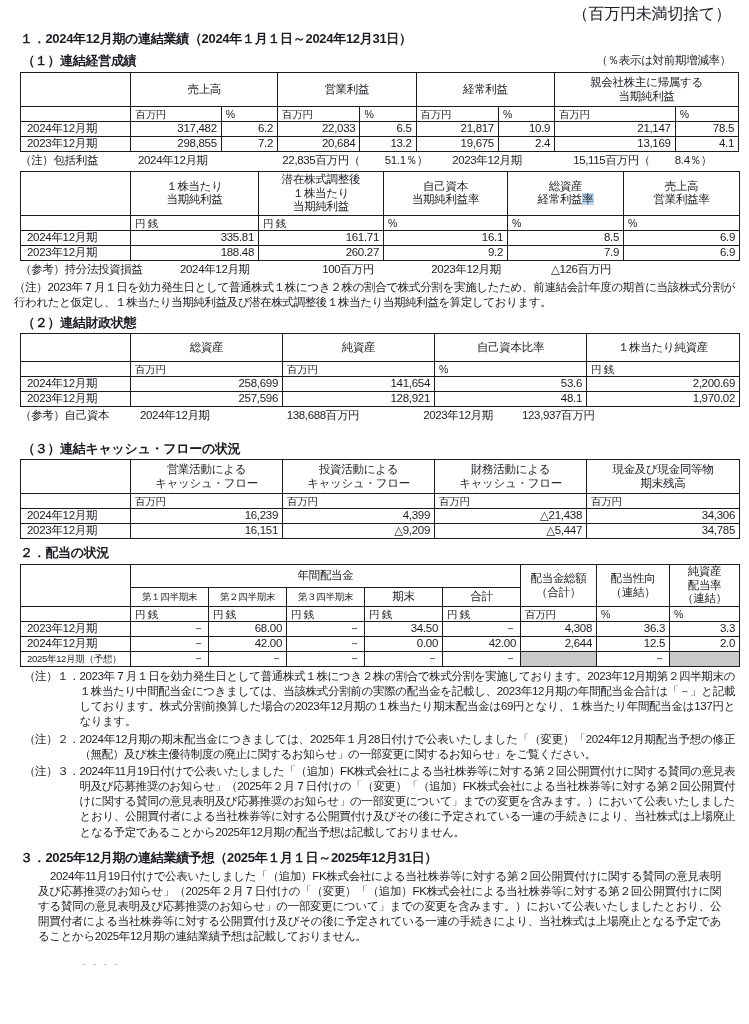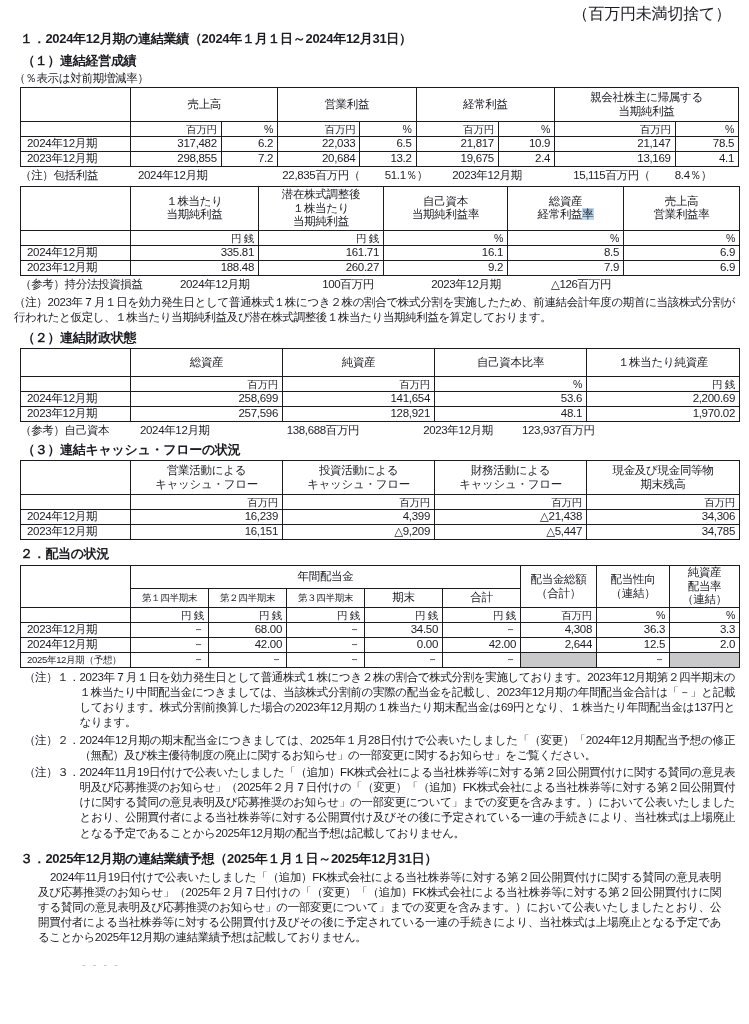--- a/index.html
+++ b/index.html
@@ -12,42 +12,42 @@
     color: #1b1b22;
     font-size: 12px;
     -webkit-font-smoothing: none;
   }
   .page { position: relative; width: 749px; height: 1024px; padding: 4px 14px 0 14px; }
 
   .topnote { text-align: right; font-size: 16px; letter-spacing: -0.2px; padding-right: 4px; margin-bottom: 5px; }
 
   .h1 { font-size: 13px; font-weight: 700; letter-spacing: -0.3px; margin: 1px 0 2px 6px; }
   .h2 { font-size: 13px; font-weight: 700; letter-spacing: -0.3px; margin: 2px 0 1px 8px; }
-  .h2row { display: flex; align-items: flex-start; justify-content: space-between; margin: 2px 0 1px 0; flex-direction: column; }
+  .h2row { display: flex; align-items: center; justify-content: space-between; margin: 2px 0 1px 0; }
   .h2row .h2 { margin-left: 8px; }
   .rightnote { font-size: 11.5px; letter-spacing: -0.3px; padding-right: 4px; }
 
   table.fin {
     border-collapse: collapse;
     width: 719px;
     margin: 0 0 0 6px;
     table-layout: fixed;
     font-size: 11.5px;
   }
   table.fin td, table.fin th {
     border: 1px solid #1b1b22;
     padding: 0 4px;
     font-weight: 400;
     vertical-align: middle;
     line-height: 1.18;
     letter-spacing: -0.3px;
   }
   table.fin th { text-align: center; font-weight: 400; }
   .num { text-align: right; font-variant-numeric: tabular-nums; letter-spacing: 0px; }
-  .unit { text-align: right; font-size: 10.5px; letter-spacing: -0.5px; }
+  .unit { font-size: 10.5px; letter-spacing: -0.5px; }
   .per { text-align: left; padding-left: 6px !important; white-space: nowrap; }
   .rowh { height: 15px; }
   .hdr2 { height: 34px; }
   .hdr3 { height: 44px; }
   .gray { background: #c9c9c9; }
   .tiny { font-size: 9.5px; letter-spacing: -0.8px; }
   .sel { background: #bcd7f0; }
   .noteline { font-size: 11.5px; letter-spacing: -0.35px; line-height: 1.30; margin: 1px 0 1px 6px; }
 
   .notewrap { display: flex; margin: 2px 0 0 10px; font-size: 11.5px; letter-spacing: -0.4px; line-height: 1.32; }
@@ -245,21 +245,21 @@
       <td class="num">48.1</td>
       <td class="num">1,970.02</td>
     </tr>
   </tbody>
     </table>
 
   <div class="noteline">
     <span style="display:inline-block;width:120px">（参考）自己資本</span><span style="display:inline-block;width:112px">2024年12月期</span><span style="display:inline-block;width:142px;text-align:center">138,688百万円</span><span style="display:inline-block;width:128px;text-align:center">2023年12月期</span><span style="display:inline-block;width:132px;">123,937百万円</span>
   </div>
 
-  <div class="h2" style="margin-top:3px">（３）連結キャッシュ・フローの状況</div>
+  <div class="h2" style="margin-top:17px">（３）連結キャッシュ・フローの状況</div>
 
   <table class="fin">
     <colgroup>
       <col style="width:110px">
         <col style="width:152px">
         <col style="width:152px">
       <col style="width:152px">
         <col style="width:153px">
     </colgroup>
     <tbody>

